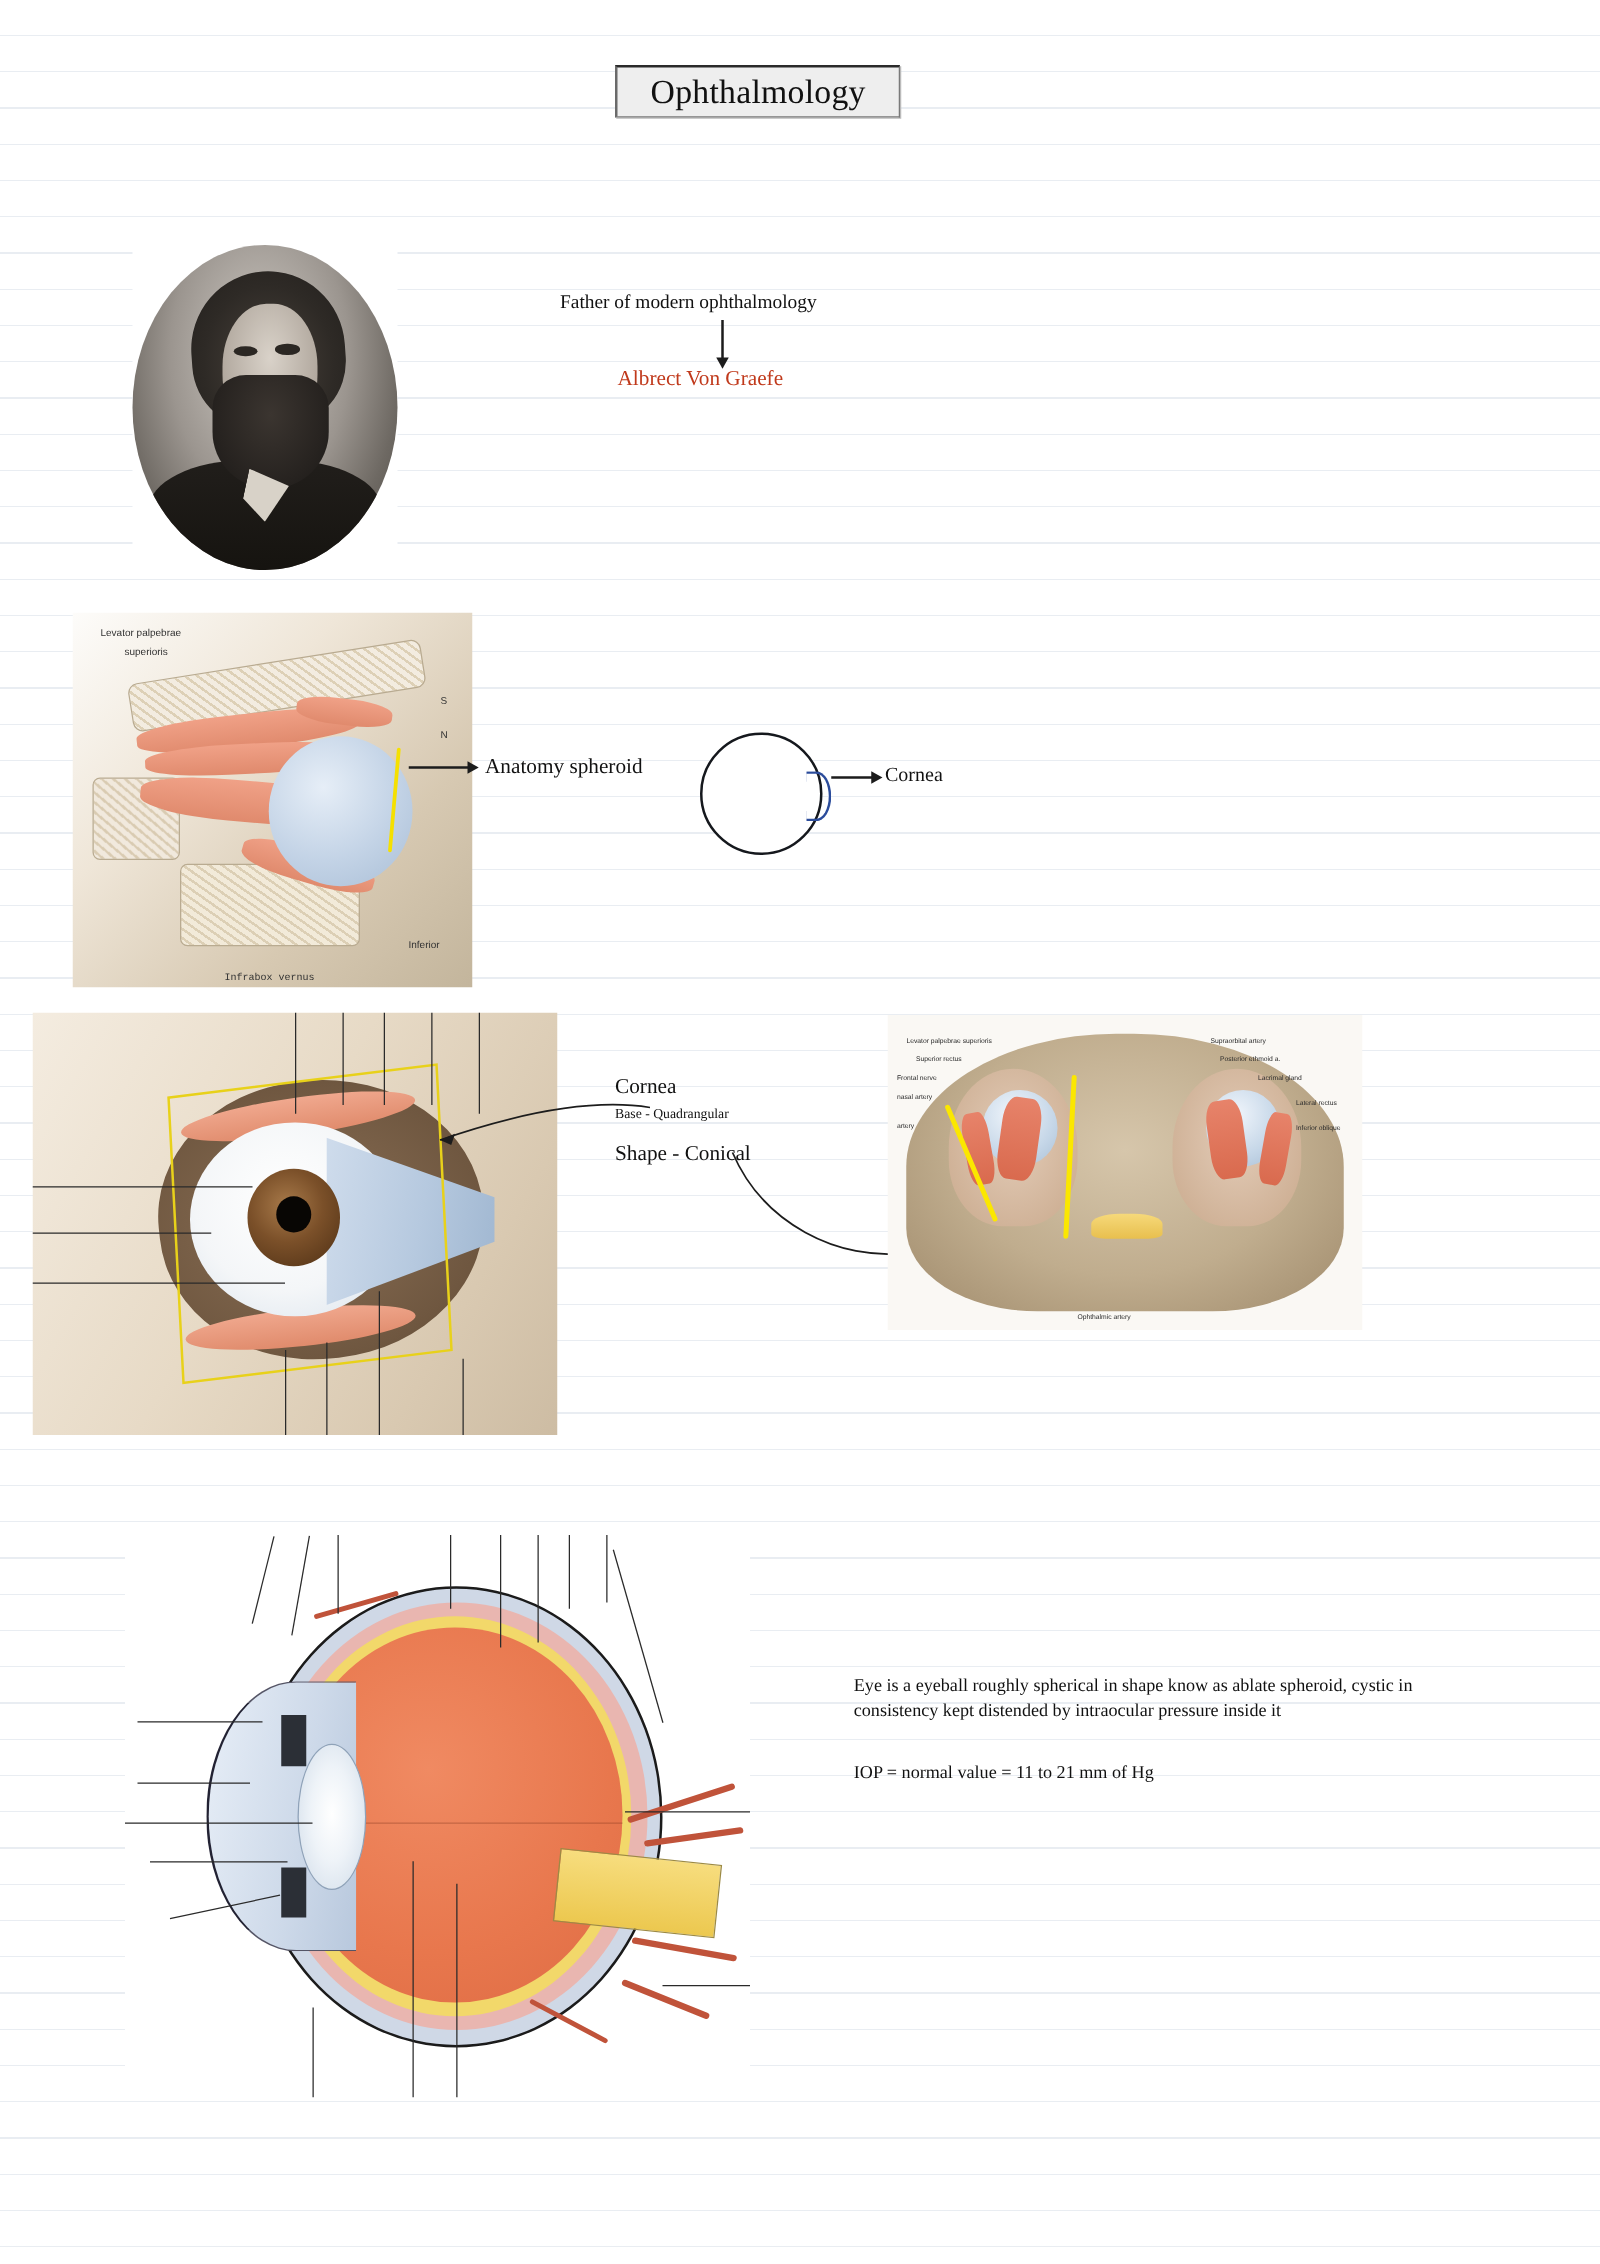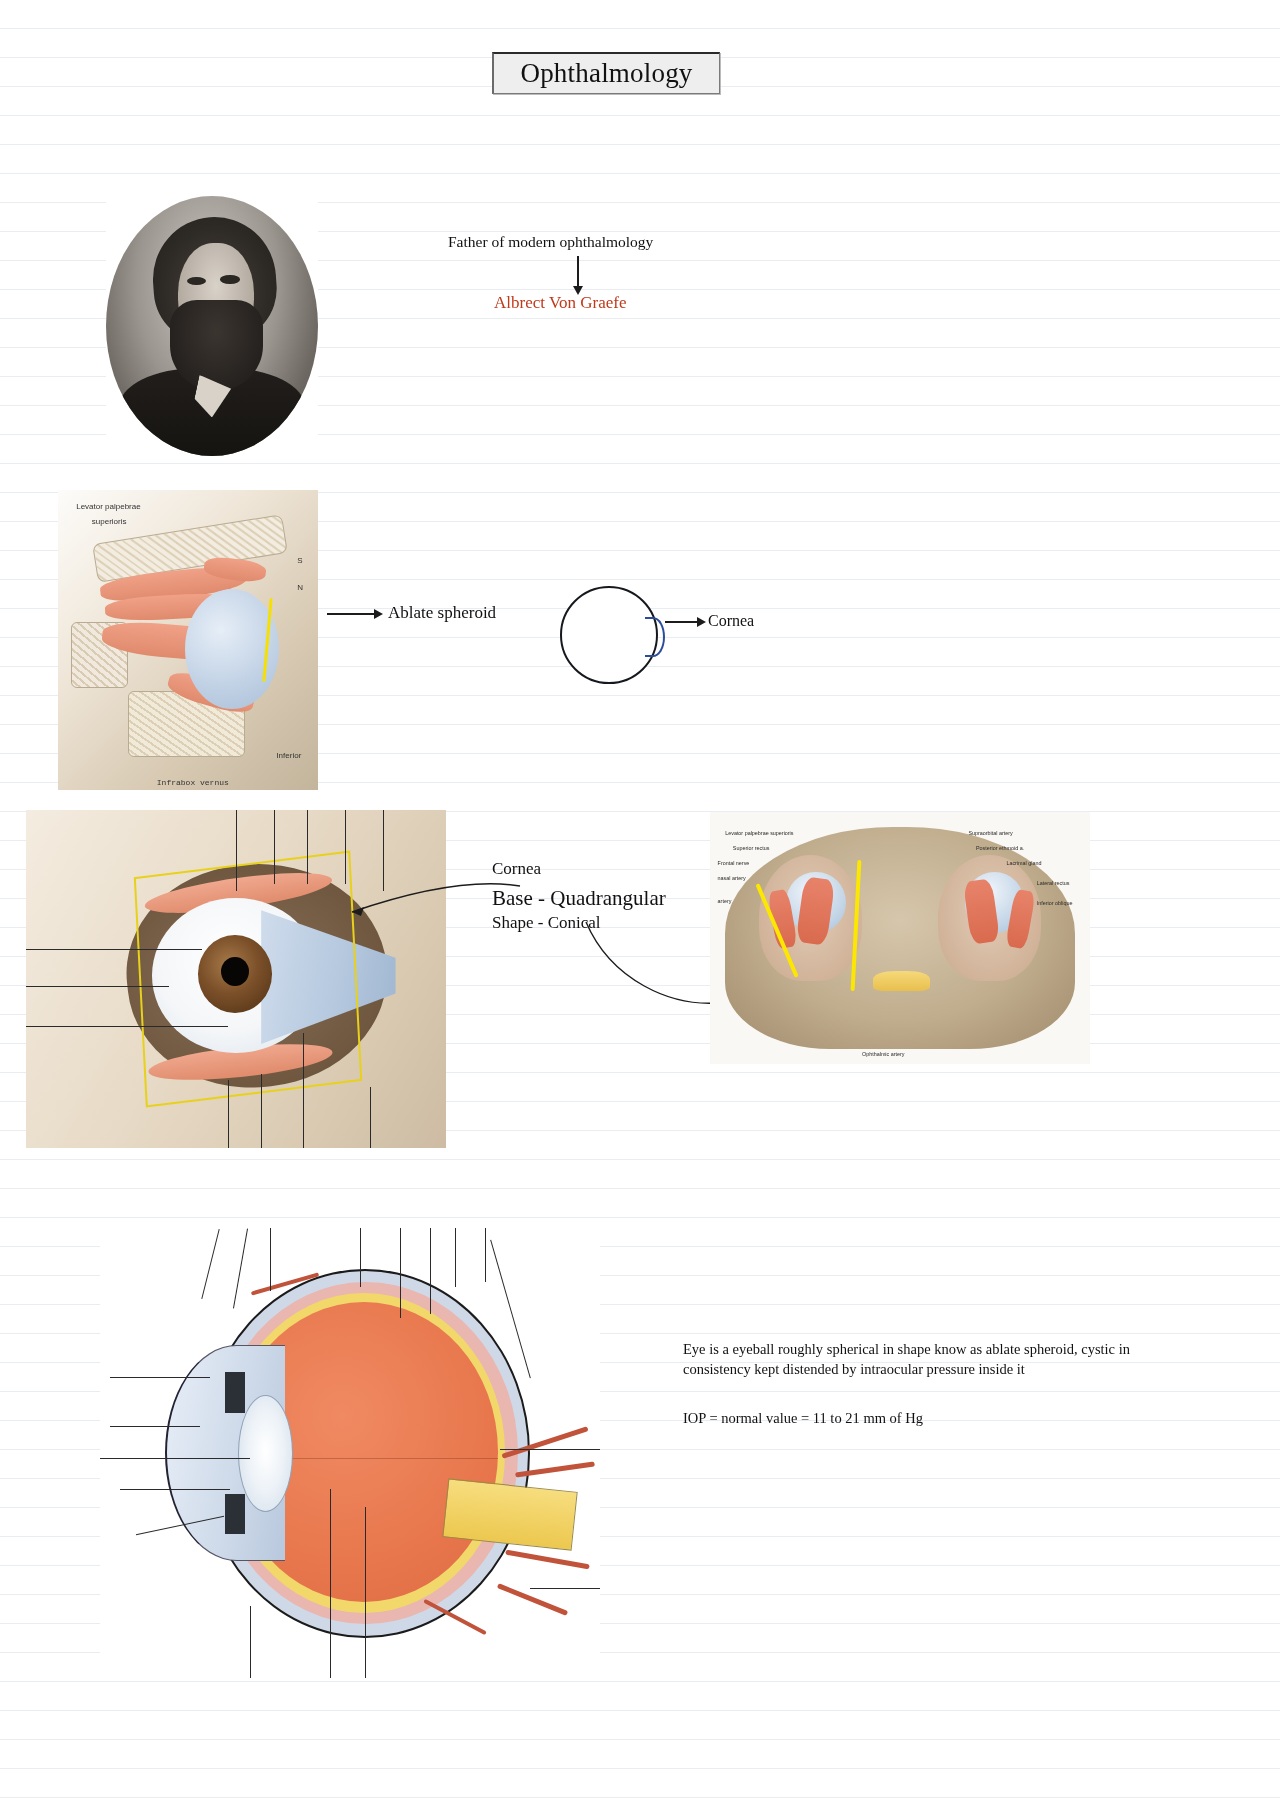--- a/index.html
+++ b/index.html
@@ -94,21 +94,21 @@
     border-radius:42% 42% 0 0;
   }
   #portrait .collar {
     position:absolute; left:42%; top:70%; width:16%; height:15%;
     background:#d8d2c8; transform:rotate(12deg);
     clip-path:polygon(0 0, 100% 18%, 62% 100%, 0 62%);
   }
 
   
   .anat { position:absolute; overflow:hidden; }
-  #sagittal { left:58px; top:490px; width:260px; height:300px; }
+  #sagittal { left:58px; top:490px; width:320px; height:300px; }
   #sagittal .bg { position:absolute; inset:0;
     background:linear-gradient(135deg,#fdfcfa 0%, #efe6d8 35%, #d7c9b2 70%, #c3b59c 100%); }
   .bone { position:absolute; background:#efe7d6; border:1px solid #b9ab91; }
   .muscle { position:absolute; background:linear-gradient(180deg,#f0a187 0%, #e08a6d 100%); border-radius:40%; }
   .globe-blue { position:absolute; background:radial-gradient(circle at 38% 34%, #e6eef7 0%, #c3d3e6 55%, #a9bed6 100%); border-radius:50%; }
   .yellowline { position:absolute; background:#f5e000; }
 
   
   #sketch-eye {
     position:absolute; left:560px; top:586px; width:98px; height:98px;
@@ -320,21 +320,21 @@
     <div class="note" style="position:absolute; left:7%; top:4%; font-size:8px; font-family:'Liberation Sans',sans-serif; color:#333;">Levator palpebrae</div>
     <div class="note" style="position:absolute; left:13%; top:9%; font-size:8px; font-family:'Liberation Sans',sans-serif; color:#333;">superioris</div>
     <div class="note" style="position:absolute; left:92%; top:22%; font-size:8px; font-family:'Liberation Sans',sans-serif; color:#333;">S</div>
     <div class="note" style="position:absolute; left:92%; top:31%; font-size:8px; font-family:'Liberation Sans',sans-serif; color:#333;">N</div>
     <div class="note" style="position:absolute; left:84%; top:87%; font-size:8px; font-family:Liberation Sans, sans-serif; color:#333;">Inferior</div>
     <div class="note" style="position:absolute; left:38%; top:96%; font-size:8px; font-family:Liberation Mono, monospace; color:#333;">Infrabox vernus</div>
   </div>
 
   <div class="arrow-line" style="left:327px; top:613px; width:48px; height:1.6px;"></div>
   <div class="arrow-head ah-right" style="left:374px; top:609px;"></div>
-  <div class="note" style="left:388px; top:602px; font-size:17px;">Ablate spheroid</div>
+  <div class="note" style="left:388px; top:602px; font-size:17px;">Anatomy spheroid</div>
 
   <div id="sketch-eye">
     <div class="cornea-bump"></div>
   </div>
   <div class="arrow-line" style="left:665px; top:621px; width:34px; height:1.6px;"></div>
   <div class="arrow-head ah-right" style="left:697px; top:617px;"></div>
   <div class="note" style="left:708px; top:610px; font-size:16px;">Cornea</div>
 
   <div class="anat" id="anterior">
     <div class="bg"></div>
@@ -355,21 +355,21 @@
     <div class="leader" style="left:67%; top:0%; width:1px; height:22%;"></div>
     <div class="leader" style="left:76%; top:0%; width:1px; height:22%;"></div>
     <div class="leader" style="left:85%; top:0%; width:1px; height:24%;"></div>
     <div class="leader" style="left:48%; top:80%; width:1px; height:20%;"></div>
     <div class="leader" style="left:56%; top:78%; width:1px; height:22%;"></div>
     <div class="leader" style="left:66%; top:66%; width:1px; height:34%;"></div>
     <div class="leader" style="left:82%; top:82%; width:1px; height:18%;"></div>
   </div>
 
   <div class="note" style="left:492px; top:858px; font-size:17px;">Cornea</div>
-  <div class="note" style="left:492px; top:884px; font-size:21px;">Base - Quadrangular</div>
+  <div class="note" style="left:492px; top:884px; font-size:11px;">Base - Quadrangular</div>
   <div class="note" style="left:492px; top:912px; font-size:17px;">Shape - Conical</div>
 
   <svg class="curve" style="left:330px; top:850px; width:200px; height:80px;">
     <path d="M 190 36 C 140 28, 80 42, 22 62" stroke="#1c1c1c" stroke-width="1.4" fill="none"></path>
     <polygon points="22,62 34,57 31,66" fill="#1c1c1c"></polygon>
   </svg>
 
   <svg class="curve" style="left:500px; top:918px; width:230px; height:100px;">
     <path d="M 86 4 C 110 60, 170 92, 228 84" stroke="#1c1c1c" stroke-width="1.4" fill="none"></path>
   </svg>

